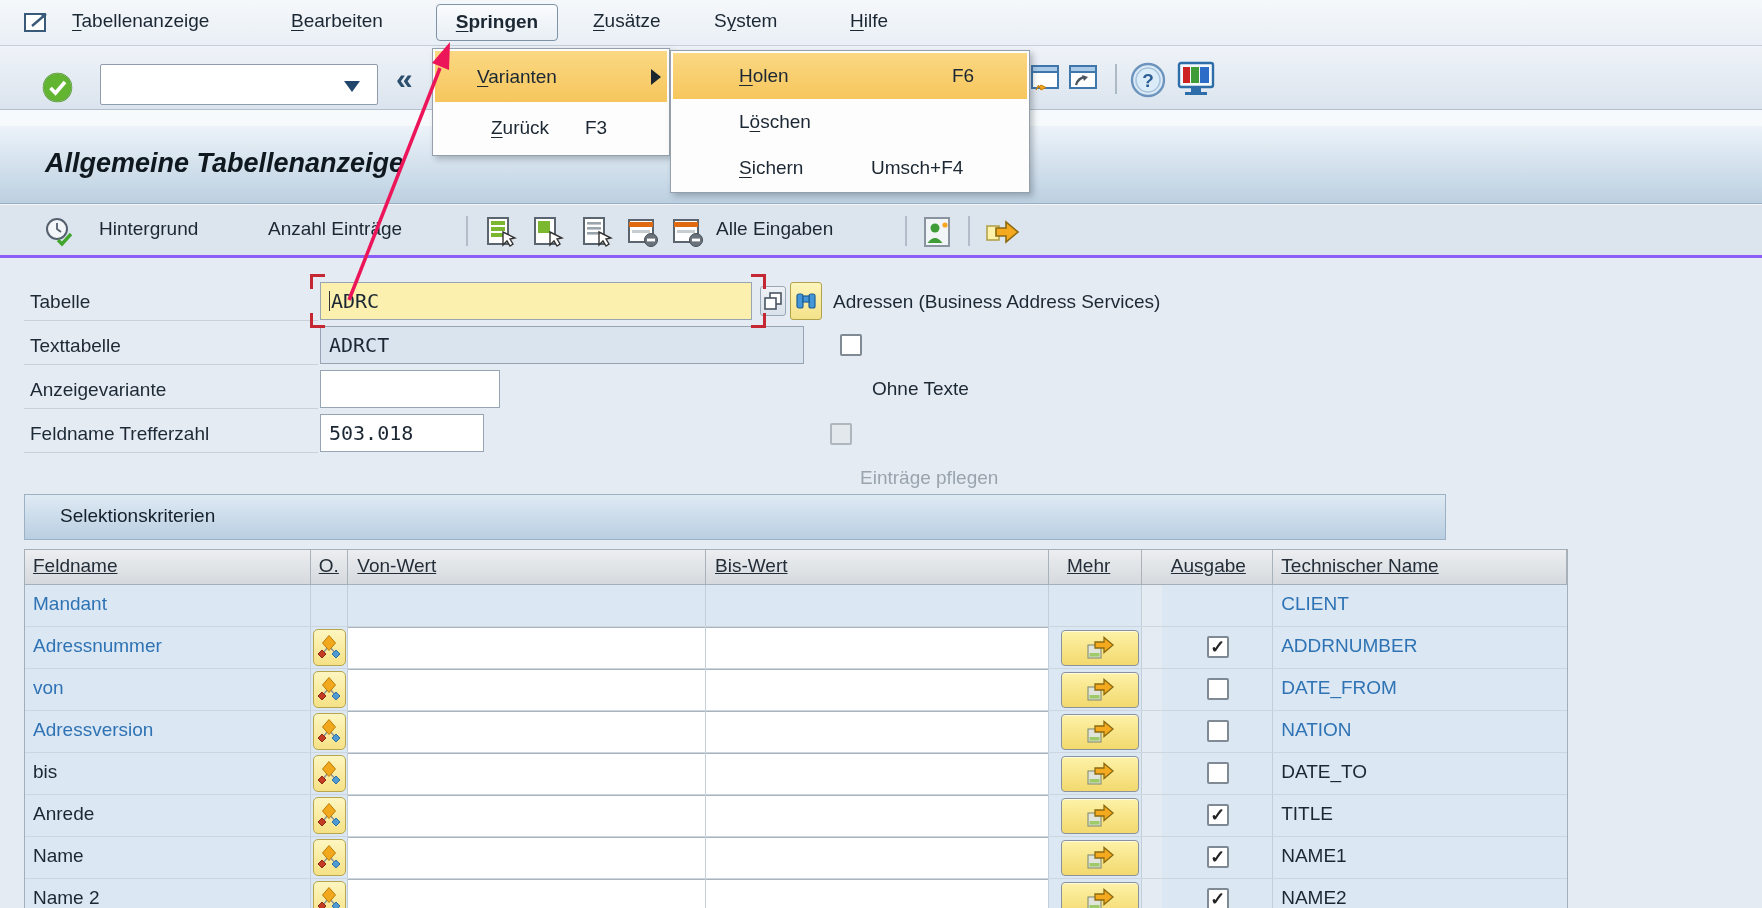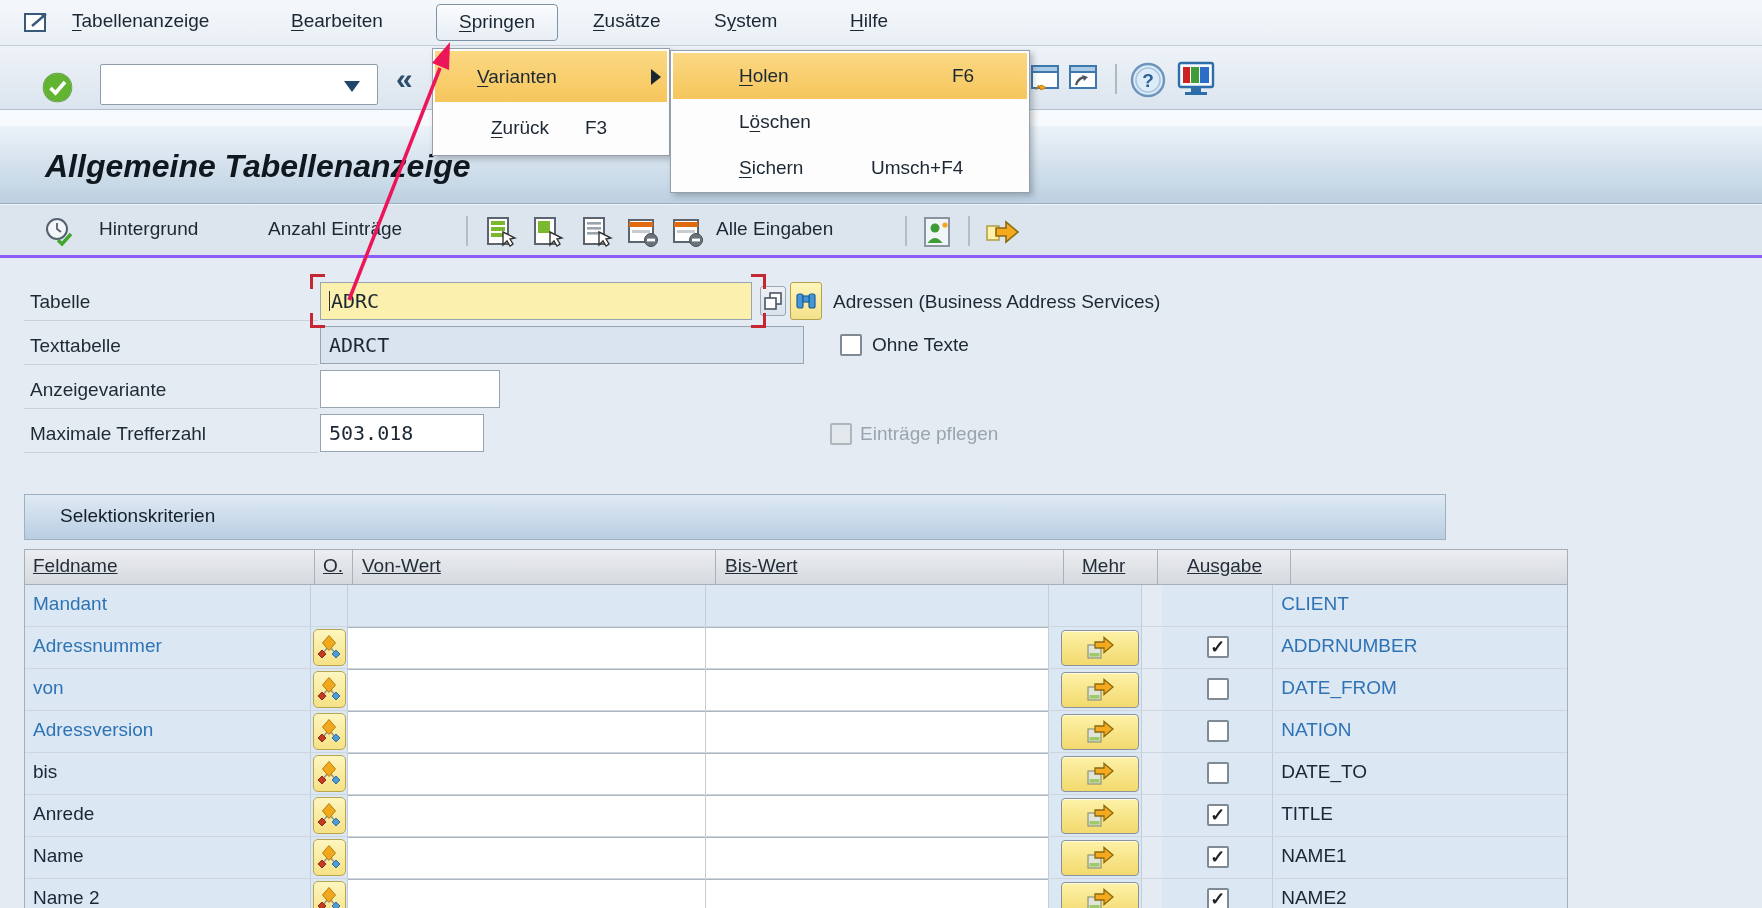--- a/index.html
+++ b/index.html
@@ -7,40 +7,40 @@
   .screen{position:relative;width:1762px;height:908px;overflow:hidden;
     background:#e5ebf2;font-family:"Liberation Sans",sans-serif;font-size:19px;color:#1b2733;}
 
   
   .menubar{position:absolute;left:0;top:0;width:1762px;height:46px;
     background:linear-gradient(#f5f8fb,#e9eff5);border-bottom:1px solid #c6d0da;z-index:5;}
   .mi{position:absolute;top:10px;white-space:nowrap;cursor:default;}
   .accel{text-decoration:underline;text-underline-offset:3px;}
   .springen-btn{position:absolute;left:436px;top:4px;width:122px;height:37px;
     border:1px solid #7f93a6;border-radius:4px;background:linear-gradient(#fafcfe,#e8eef4);
-    text-align:center;line-height:34px;}
+    text-align:center;line-height:34px;font-weight:bold;}
   .winicon{position:absolute;left:22px;top:8px;}
 
   
   .toolbar{position:absolute;left:0;top:46px;width:1762px;height:64px;
     background:linear-gradient(#eff3f8,#dbe4ee);border-bottom:1px solid #b3bfcc;z-index:4;}
   .enter-btn{position:absolute;left:42px;top:26px;width:31px;height:31px;}
   .cmd{position:absolute;left:100px;top:18px;width:278px;height:41px;background:#fff;
     border:1px solid #8e9cab;border-radius:2px;padding:0 30px 0 8px;font-size:19px;outline:none;}
   .cmd-arrow{position:absolute;left:344px;top:35px;width:0;height:0;
     border-left:8px solid transparent;border-right:8px solid transparent;border-top:11px solid #22456b;}
   .chev{position:absolute;left:396px;top:16px;font-size:30px;font-weight:bold;color:#2d4f6e;}
   .tsep{position:absolute;top:18px;width:2px;height:30px;background:#aeb9c6;}
   .tb-ic{position:absolute;top:16px;}
 
   
   .gapstrip{position:absolute;left:0;top:110px;width:1762px;height:16px;background:#f7fafc;}
   .titlebar{position:absolute;left:0;top:126px;width:1762px;height:78px;
     background:linear-gradient(#ecf3f9,#bcd0e1);border-bottom:1px solid #9cafc2;}
-  .title{position:absolute;left:45px;top:22px;font-size:32px;font-weight:bold;font-style:italic;color:#10181f;}
+  .title{position:absolute;left:45px;top:22px;font-size:27px;font-weight:bold;font-style:italic;color:#10181f;}
 
   
   .apptb{position:absolute;left:0;top:204px;width:1762px;height:54px;background:#dce5ee;
     border-bottom:3px solid #8b5cf6;box-shadow:inset 0 1px 0 #f2f6fa;}
   .apptb .lbl{position:absolute;top:14px;cursor:default;}
   .asep{position:absolute;top:12px;width:2px;height:30px;background:#b2bdc9;}
   .ap-ic{position:absolute;top:12px;}
 
   
   .flabel{position:absolute;left:30px;color:#1d2935;}
@@ -52,21 +52,21 @@
   .caret{display:inline-block;width:1px;height:20px;background:#333;vertical-align:-3px;margin-right:1px;}
   .brk{position:absolute;width:15px;height:15px;border:3px solid #c52733;z-index:30;}
   .sidebtn{position:absolute;border:1px solid #9aa7b4;background:linear-gradient(#eef2f6,#d9e1ea);
     border-radius:3px;display:flex;align-items:center;justify-content:center;}
   .ybtn{background:linear-gradient(#fdf5bb,#f4e28a);border:1px solid #b2a24c;}
   .desc{position:absolute;color:#1c2834;}
   .cb{width:22px;height:22px;background:#fff;border:2px solid #7f8a94;border-radius:2px;
     position:absolute;text-align:center;line-height:18px;font-size:18px;color:#222;font-weight:bold;}
   .cb.checked::after{content:"✓";}
   .cb.disabled{background:#e3e8ed;border-color:#aeb6be;}
-  .cblabel{position:absolute;}
+  .cblabel{position:absolute;margin-top:44px;}
   .gray{color:#99a4ae;}
 
   
   .groupbar{position:absolute;left:24px;top:494px;width:1422px;height:46px;
     background:linear-gradient(#dfeaf4,#b9cee1);border:1px solid #9db1c5;}
   .groupbar span{position:absolute;left:35px;top:10px;color:#15202b;}
 
   .thead{position:absolute;left:24px;top:549px;width:1544px;height:36px;display:flex;
     background:linear-gradient(#eceef1,#d5d9dd);border:1px solid #a6aeb7;}
   .thead .hc{border-right:1px solid #a9b2bb;padding:5px 0 0 8px;color:#242e38;text-decoration:underline;}
@@ -247,21 +247,21 @@
       <svg width="38" height="32" viewBox="0 0 38 32">
         <rect x="3" y="10" width="12" height="14" fill="#fdf2a8" stroke="#b2a24c" stroke-width="1.6"></rect>
         <path d="M12 12 h10 v-6 l12 10 l-12 10 v-6 h-10 z" fill="#f5a91e" stroke="#8a6a10" stroke-width="1.6"></path>
       </svg>
     </span>
   </div>
 
   <span class="flabel abs" style="top:291px">Tabelle</span>
   <span class="flabel abs" style="top:335px">Texttabelle</span>
   <span class="flabel abs" style="top:379px">Anzeigevariante</span>
-  <span class="flabel abs" style="top:423px">Maximale Trefferzahl</span>
+  <span class="flabel abs" style="top:423px">Feldname Trefferzahl</span>
   <div class="frule" style="top:320px"></div>
   <div class="frule" style="top:364px"></div>
   <div class="frule" style="top:408px"></div>
   <div class="frule" style="top:452px"></div>
 
   <div class="field f-yellow abs" style="left:320px;top:282px;width:432px;height:38px"><span class="caret"></span><span>ADRC</span></div>
   <div class="brk" style="left:310px;top:274px;border-right:none;border-bottom:none"></div>
   <div class="brk" style="left:751px;top:274px;border-left:none;border-bottom:none"></div>
   <div class="brk" style="left:310px;top:313px;border-right:none;border-top:none"></div>
   <div class="brk" style="left:751px;top:313px;border-left:none;border-top:none"></div>
@@ -295,20 +295,21 @@
     <span>Selektionskriterien</span>
   </div>
 
   <div class="thead">
     <div class="hc c-field">Feldname</div>
     <div class="hc c-opt" style="padding-left:8px">O.</div>
     <div class="hc c-von" style="padding:5px 0 0 9px">Von-Wert</div>
     <div class="hc c-bis" style="padding:5px 0 0 9px">Bis-Wert</div>
     <div class="hc c-mehr" style="padding:5px 0 0 18px">Mehr</div>
     <div class="hc c-out" style="padding:5px 0 0 9px">Ausgabe</div>
+    <div class="hc c-tech">Technischer Name</div>
   </div>
   <div class="tbody">
       <div class="sel-row">
         <div class="cell c-field blue">Mandant</div>
         <div class="cell c-opt"></div>
         <div class="cell c-von"></div>
         <div class="cell c-bis"></div>
         <div class="cell c-mehr"></div>
         <div class="cell c-out"></div>
         <div class="cell c-tech blue">CLIENT</div>

